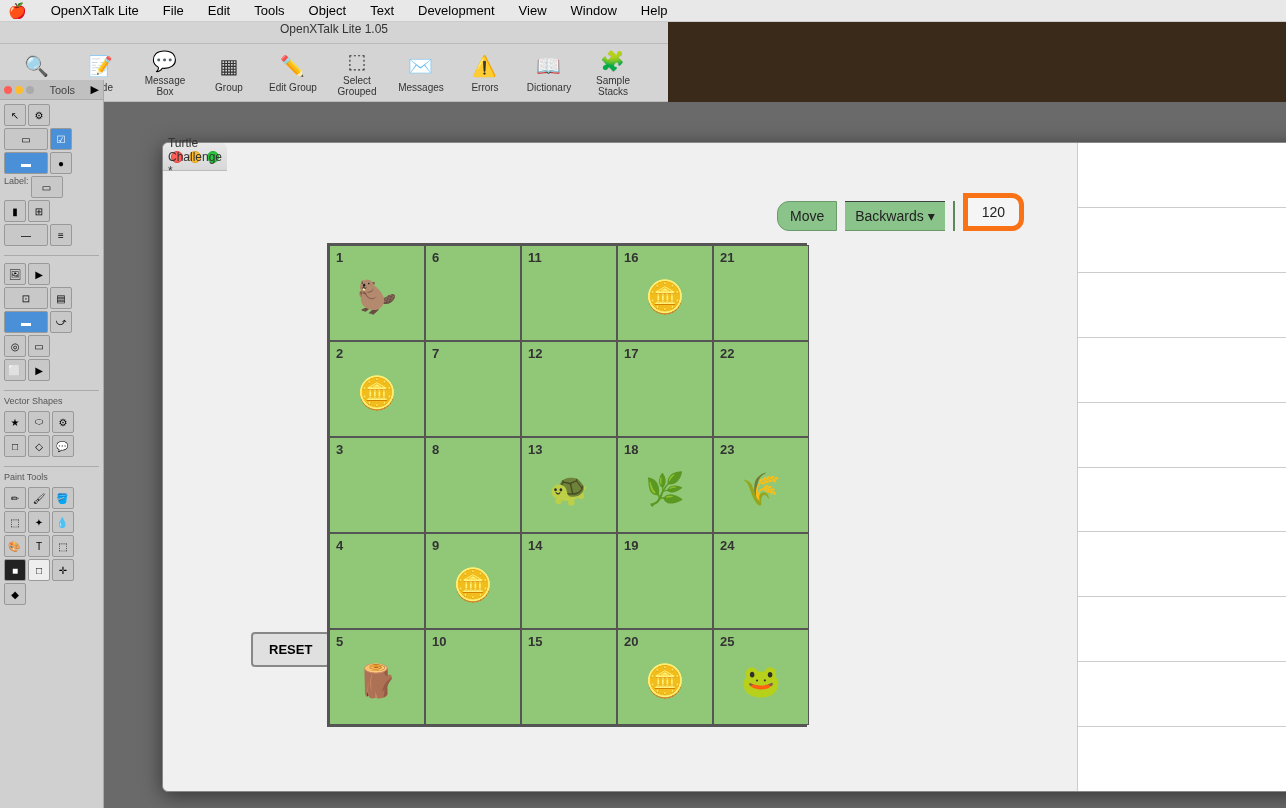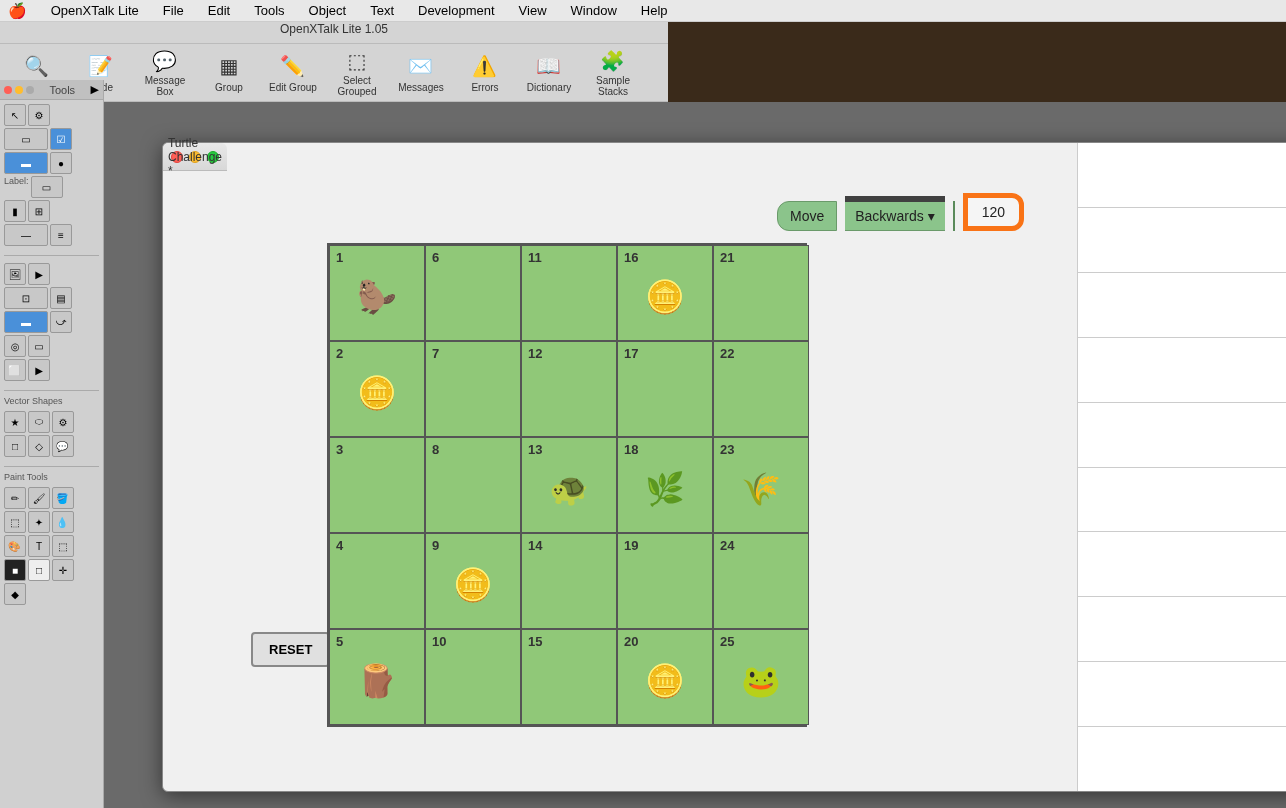--- a/index.html
+++ b/index.html
@@ -232,21 +232,21 @@
       font-size: 14px;
       font-weight: 500;
       color: #222;
       border: 1px solid #6a9a6a;
     }
     .move-direction {
       background: #8bc48b;
       padding: 6px 10px;
       font-size: 14px;
       color: #222;
-      border-top: 6px solid #404040;
+      border-top: 1px solid #404040;
       border-bottom: 1px solid #6a9a6a;
       display: flex;
       align-items: center;
       gap: 4px;
     }
     .move-divider {
       width: 2px;
       height: 30px;
       background: #5a8a5a;
     }

